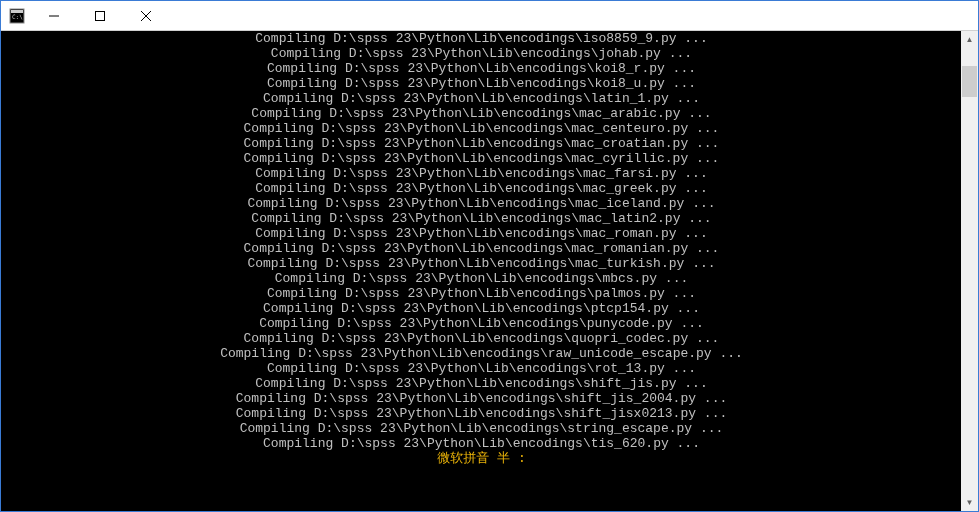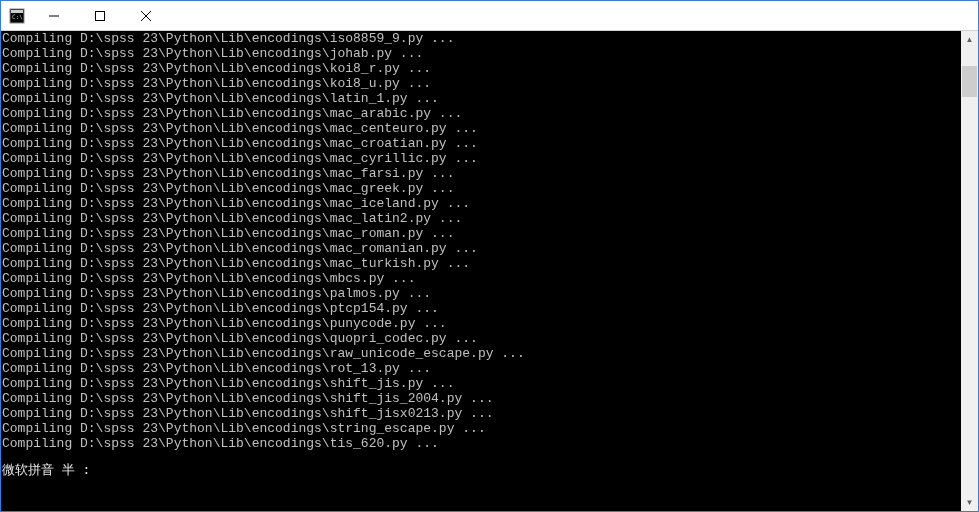--- a/index.html
+++ b/index.html
@@ -41,36 +41,37 @@
   display: flex;
   align-items: center;
   justify-content: center;
   font-size: 10px;
   color: #000;
 }
 .console-wrap {
   display: flex;
   height: calc(100% - 30px);
   background: #000;
+  text-align: center;
 }
 .console {
   flex: 1;
   background: #000;
   color: #c0c0c0;
   font-family: "Courier New", "Fixedsys", monospace;
   font-size: 13px;
   line-height: 15px;
   padding: 0 0 0 1px;
   white-space: pre;
   overflow: hidden;
 }
 .console .line { display: block; }
 .ime-line {
-  color: #e5e5e5;
-  margin-top: 12px;
+  color: #eab308;
+  margin-top: 0;
 }
 .scrollbar {
   width: 17px;
   background: #f0f0f0;
   position: relative;
   display: flex;
   flex-direction: column;
 }
 .scroll-btn {
   height: 17px;

